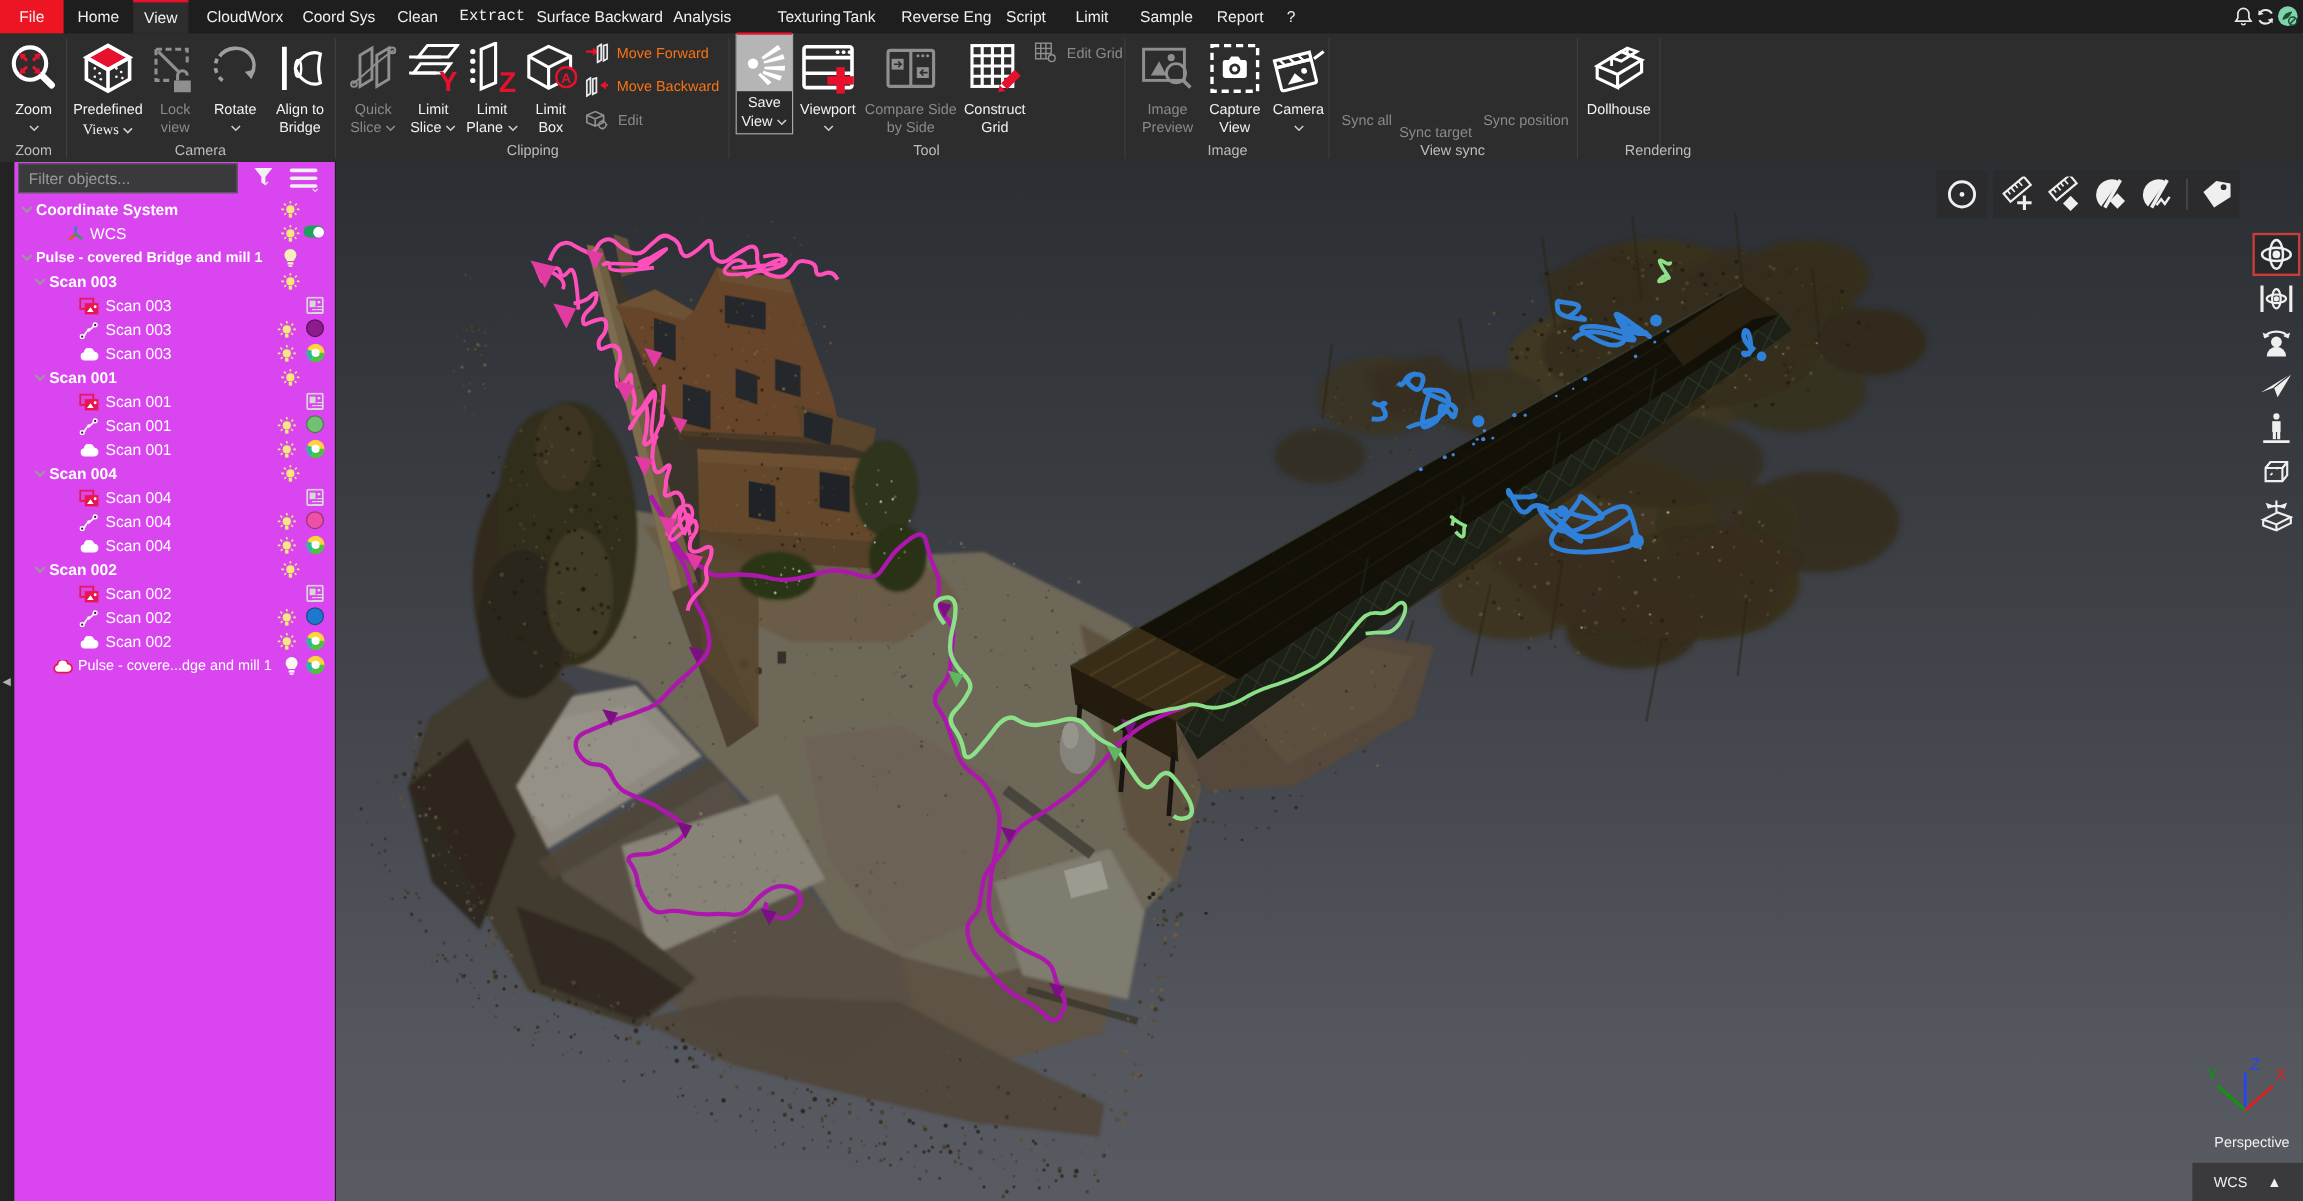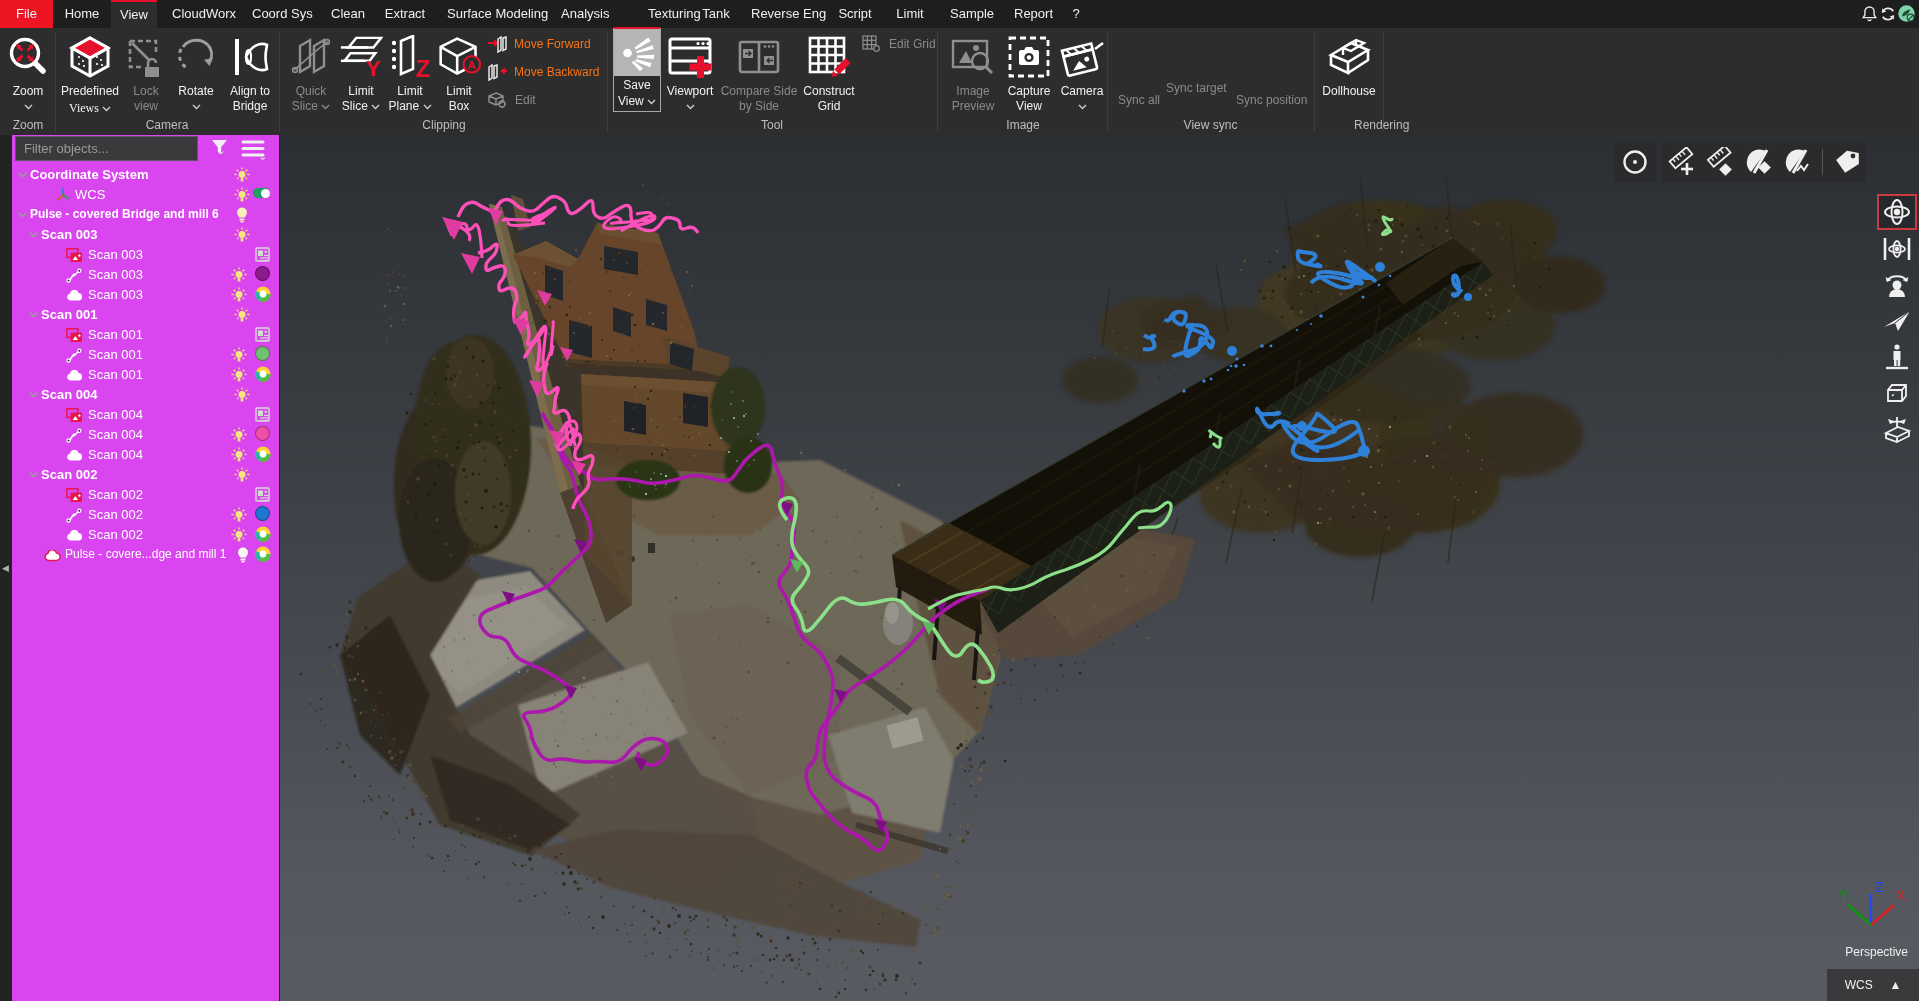--- a/index.html
+++ b/index.html
@@ -37,22 +37,22 @@
 .rtool { position:absolute; left:1597px; width:40px; height:36px; display:flex; align-items:center; justify-content:center; }
 </style></head>
 <body>
 <div id="menubar">
     <div class="tab" id="tab-file" style="left:0px;width:53px;">File</div>
 <div class="tab" style="left:57px;width:50px;">Home</div>
 <div class="tab" id="tab-view" style="left:111px;width:46px;">View</div>
 <div class="tab" style="left:172px;width:60px;">CloudWorx</div>
 <div class="tab" style="left:252px;width:60px;">Coord Sys</div>
 <div class="tab" style="left:328px;width:40px;">Clean</div>
-<div class="tab" style="left:383px;width:44px;">Extract</div>
-<div class="tab" style="left:447px;width:92px;">Surface Modeling</div>
+<div class="tab" style="left:383px;width:44px;font-family:Liberation Mono, monospace;">Extract</div>
+<div class="tab" style="left:447px;width:92px;">Surface Backward</div>
 <div class="tab" style="left:561px;width:48px;">Analysis</div>
 <div class="tab" style="left:628px;width:52px;margin-left:20px;">Texturing</div>
 <div class="tab" style="left:701px;width:30px;">Tank</div>
 <div class="tab" style="left:751px;width:64px;">Reverse Eng</div>
 <div class="tab" style="left:838px;width:34px;">Script</div>
 <div class="tab" style="left:891px;width:38px;">Limit</div>
 <div class="tab" style="left:950px;width:42px;">Sample</div>
 <div class="tab" style="left:1014px;width:36px;">Report</div>
 <div class="tab" style="left:1066px;width:20px;">?</div>
 <svg class="abs" style="left:1861px;top:5px;" width="17" height="18" viewBox="0 0 17 18">
@@ -402,21 +402,21 @@
       </div>
       <div class="lb1">Camera</div>
       <div class="lb1" style="margin-top:0;"><svg width="9" height="6" viewBox="0 0 9 6">
           <path d="M1 1 L4.5 4.5 L8 1" fill="none" stroke="#d0d0d0" stroke-width="1.3"></path>
         </svg></div>
     </div>
 <div class="gl" style="left:941px;width:164px;">Image</div>
 <div class="smallrow dis" style="left:1118px;top:63px;">
       <span>Sync all</span>
     </div>
-<div class="smallrow dis" style="left:1166px;top:51px;">
+<div class="smallrow dis" style="left:1166px;top:73px;">
       <span>Sync target</span>
     </div>
 <div class="smallrow dis" style="left:1236px;top:63px;">
       <span>Sync position</span>
     </div>
 <div class="gl" style="left:1109px;width:203px;">View sync</div>
 <div class="rbtn" style="left:1320px;width:58px;">
 <div class="ric">
         <svg width="48" height="44" viewBox="0 0 48 44">
 <path d="M6 20 L26 8 L43 15 L23 27 Z" fill="none" stroke="#fff" stroke-width="2.6"></path>
@@ -484,21 +484,21 @@
 <rect x="6.6" y="11.2" width="2.8" height="3.2" fill="#f3e97a"></rect>
       </svg>
       <div style="position:absolute;left:241px;top:3px;width:17px;height:10px;border-radius:5px;background:#1ea05e;">
 <div style="position:absolute;right:0.5px;top:0.5px;width:9px;height:9px;border-radius:50%;background:#fff;"></div>
       </div>
     </div>
 <div class="trow" style="top:70px;">
       <svg width="11" height="8" viewBox="0 0 11 8" style="position:absolute;left:5px;top:6px;">
 <path d="M1.5 1.5 L5.5 5.5 L9.5 1.5" fill="none" stroke="#9a9a9a" stroke-width="1.7"></path>
       </svg>
-      <span class="txt bold" style="left:18px;font-size:12px;">Pulse - covered Bridge and mill 6</span>
+      <span class="txt bold" style="left:18px;font-size:12px;">Pulse - covered Bridge and mill 1</span>
       <svg width="12" height="16" viewBox="0 0 12 16" style="position:absolute;left:224px;top:2px;">
 <path d="M6 0.5 a5 5 0 0 1 5 5 c0 2.4-1.7 3.4-2.3 5 h-5.4 C2.7 8.9 1 7.9 1 5.5 a5 5 0 0 1 5-5 Z" fill="#f5f0b8"></path>
 <rect x="3.6" y="11.5" width="4.8" height="2" fill="#f5f0b8"></rect>
 <rect x="4.4" y="14" width="3.2" height="1.4" fill="#f5f0b8"></rect>
       </svg>
     </div>
 <div class="trow" style="top:90px;">
       <svg width="11" height="8" viewBox="0 0 11 8" style="position:absolute;left:16px;top:6px;">
 <path d="M1.5 1.5 L5.5 5.5 L9.5 1.5" fill="none" stroke="#9a9a9a" stroke-width="1.7"></path>
       </svg>

